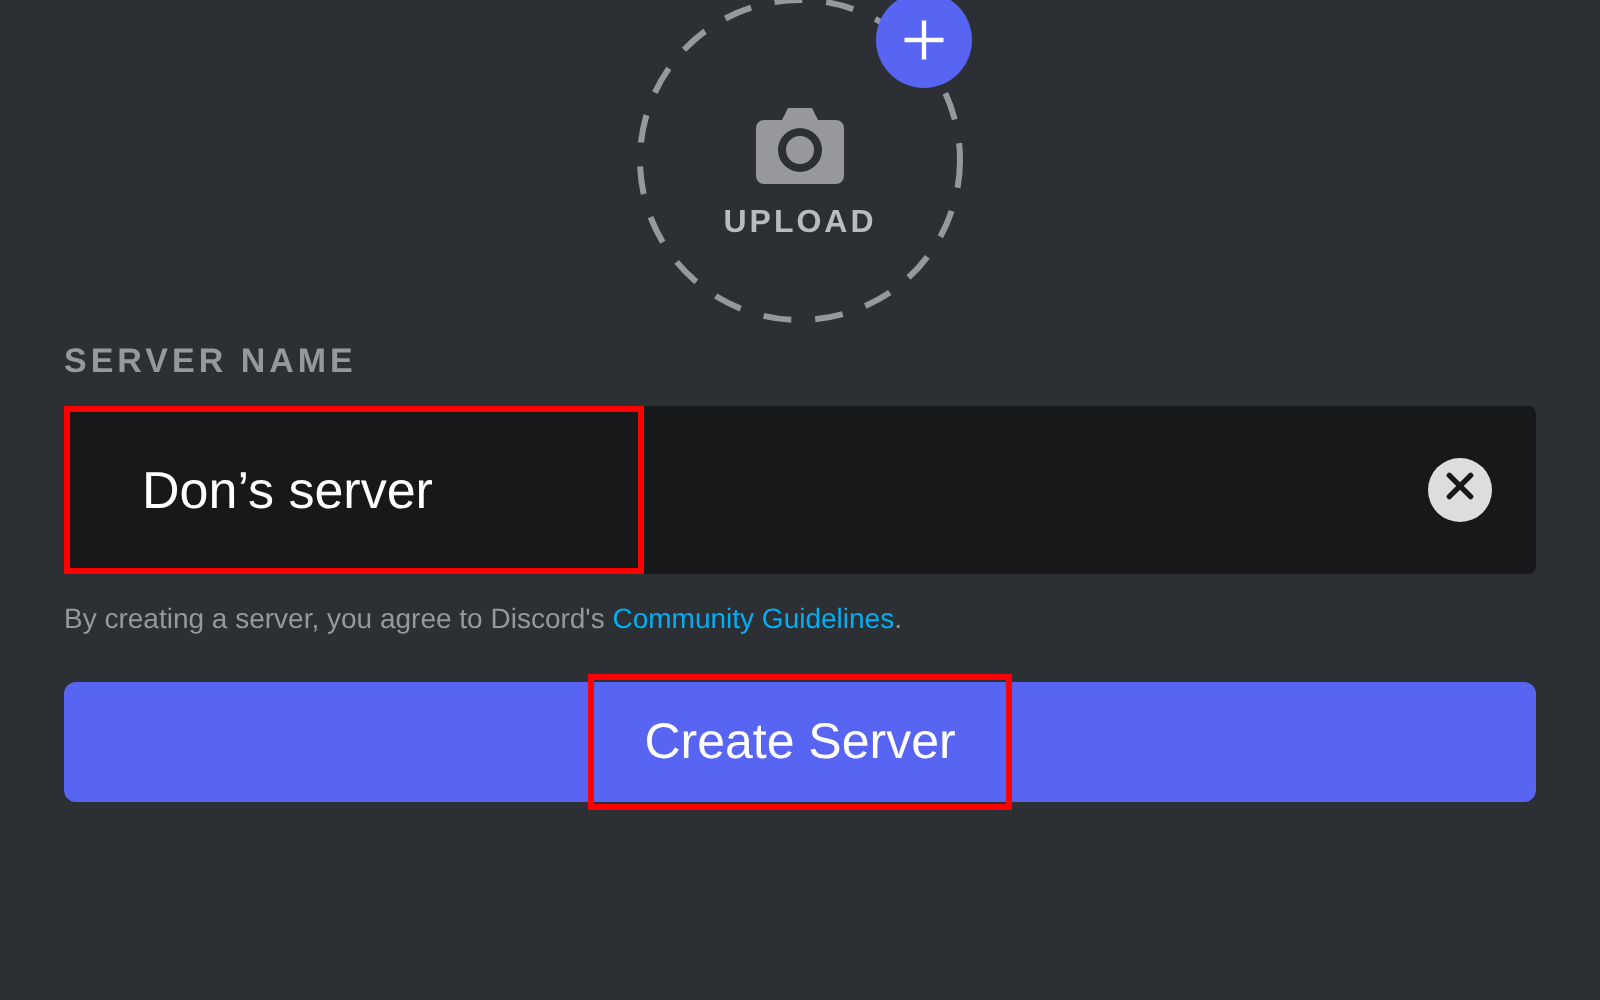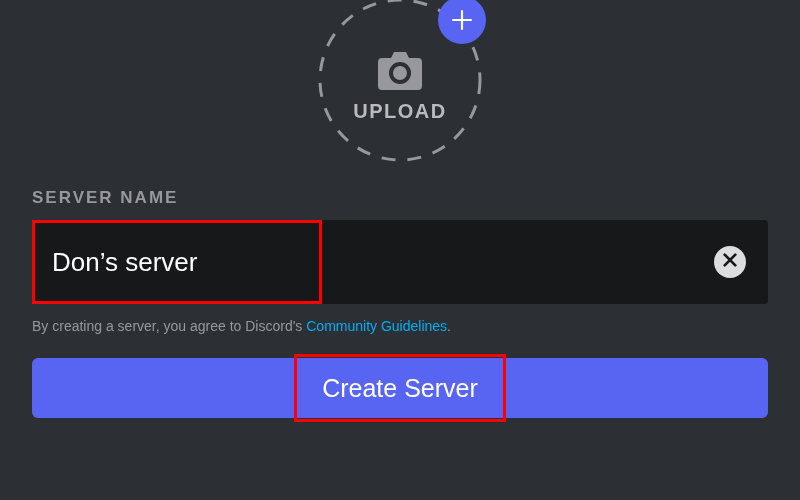--- a/index.html
+++ b/index.html
@@ -34,56 +34,56 @@
     display:flex;flex-direction:column;
     align-items:center;justify-content:center;
     cursor:pointer;
   }
   .upload-dashes{
     position:absolute;inset:0;
   }
   .upload-cam{color:var(--muted);margin-bottom:6px;margin-top:14px}
   .upload-label{
     color:var(--muted2);
-    font-size:20px;font-weight:800;
+    font-size:16px;font-weight:800;
     letter-spacing:1.5px;
   }
   .upload-plus{
     position:absolute;
     top:0;right:-2px;
     width:48px;height:48px;border-radius:50%;
     background:var(--accent);
     display:flex;align-items:center;justify-content:center;
   }
   .upload-plus svg{color:var(--white)}
 
   
   .field-label{
     color:var(--muted);
     font-size:17px;font-weight:800;
     letter-spacing:2px;
-    margin-top:24px;
+    margin-top:7px;
   }
 
   
   .input-row{
     position:relative;
     margin-top:12px;
     background:var(--input-bg);
     border-radius:4px;
     height:84px;
     display:flex;align-items:center;
   }
   .name-slot{
     position:relative;
     width:290px;height:100%;
     display:flex;align-items:center;
     border:3px solid var(--highlight);
     box-sizing:border-box;
-    padding-left:15px;
+    padding-left:34px;
   }
   .server-name-input{
     background:transparent;border:none;outline:none;
     color:var(--white);
     font-size:26px;font-weight:400;
     width:100%;
     font-family:inherit;
   }
   .clear-btn{
     position:absolute;right:22px;top:50%;transform:translateY(-50%);

